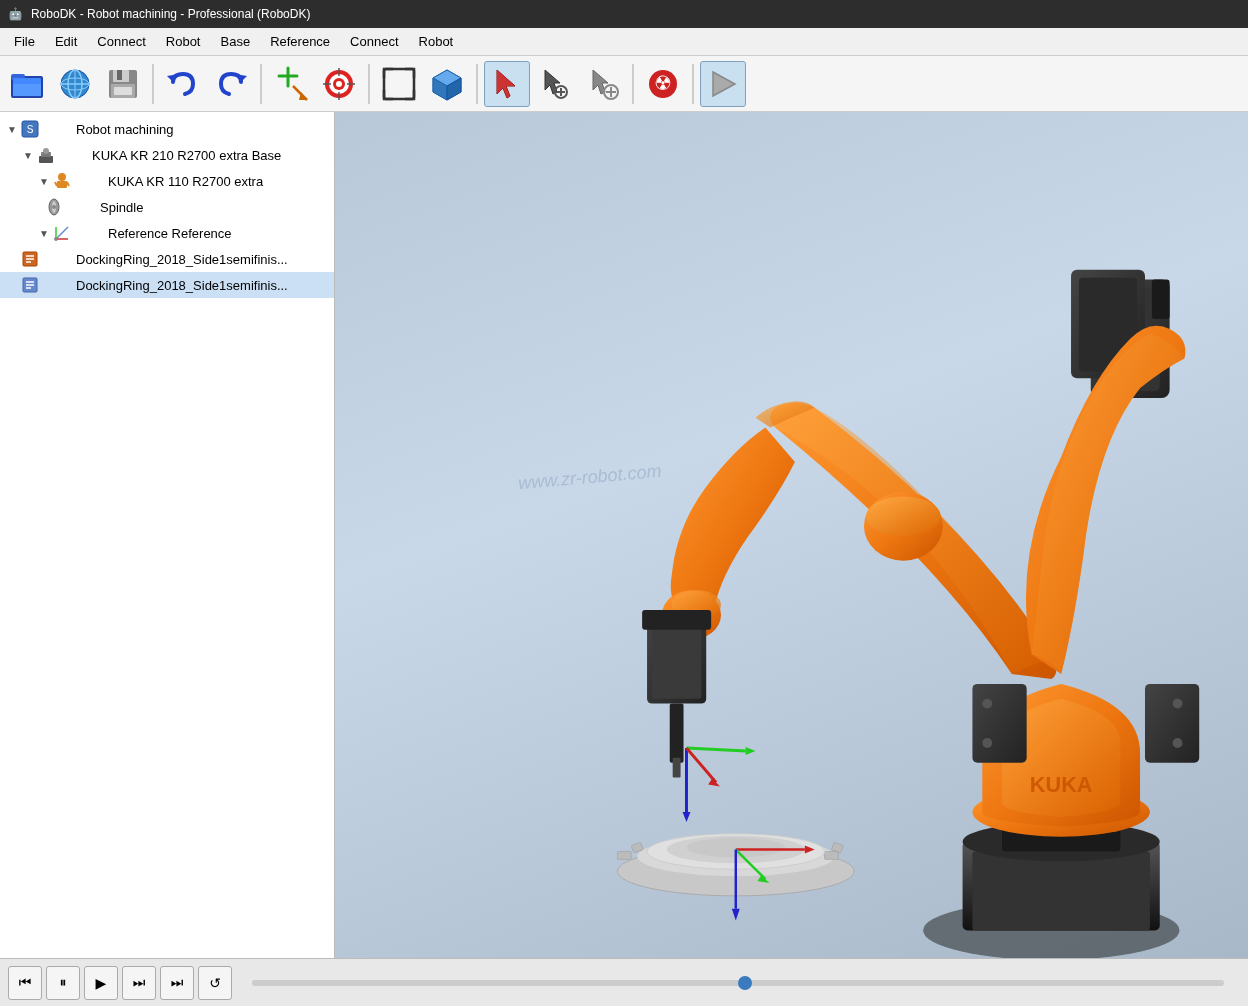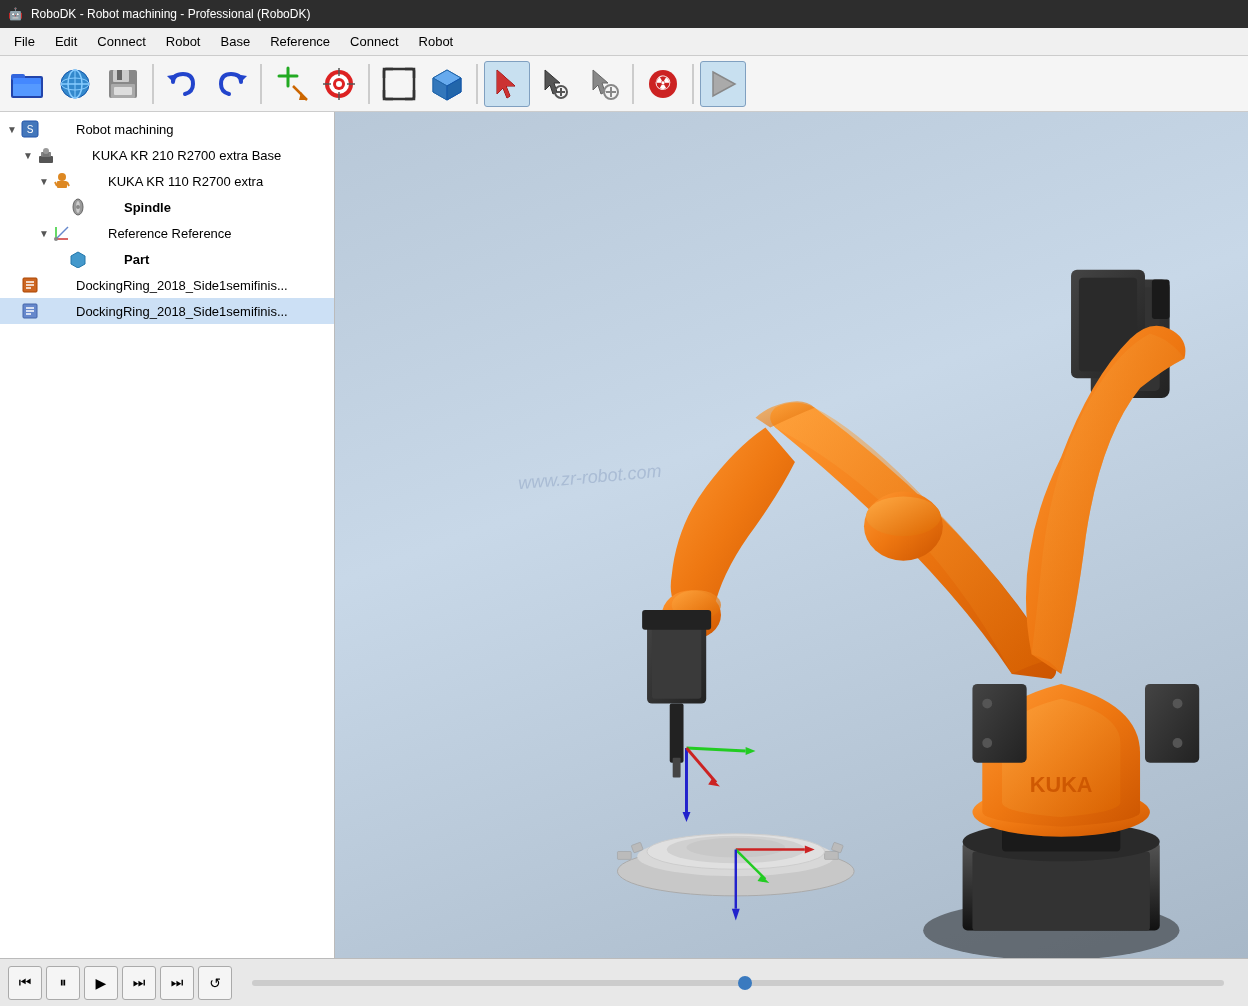--- a/index.html
+++ b/index.html
@@ -102,21 +102,21 @@
       display: inline-flex;
       align-items: center;
       justify-content: center;
     }
     .tree-label { color: #000; margin-left: 32px; }
 
     
     .indent-0 { padding-left: 4px; }
     .indent-1 { padding-left: 20px; }
     .indent-2 { padding-left: 36px; }
-    .indent-3 { padding-left: 52px; font-weight: bold; }
+    .indent-3 { padding-left: 28px; }
 
     
     #viewport {
       flex: 1;
       background: linear-gradient(160deg, #b8c8d8 0%, #c8d8e8 40%, #a8b8c8 100%);
       position: relative;
       overflow: hidden;
     }
 
     
@@ -403,29 +403,20 @@
         <svg width="18" height="18" viewBox="0 0 18 18">
           <line x1="3" y1="15" x2="15" y2="3" stroke="#6688cc" stroke-width="1.5"></line>
           <line x1="3" y1="15" x2="15" y2="15" stroke="#cc3333" stroke-width="1.5"></line>
           <line x1="3" y1="15" x2="3" y2="3" stroke="#33cc33" stroke-width="1.5"></line>
           <circle cx="3" cy="15" r="2" fill="#888"></circle>
         </svg>
       </span>
       <span class="tree-label">Reference Reference</span>
     </div>
 
-    <div class="tree-item indent-3">
-      <span class="tree-toggle" style="color:transparent">▶</span>
-      <span class="tree-icon">
-        <svg width="18" height="18" viewBox="0 0 18 18">
-          <polygon points="9,2 16,6 16,14 9,18 2,14 2,6" fill="#4499cc" stroke="#2277aa" stroke-width="1"></polygon>
-        </svg>
-      </span>
-      <span class="tree-label">Part</span>
-    </div>
 
     <div class="tree-item indent-0">
       <span class="tree-toggle" style="color:transparent">▶</span>
       <span class="tree-icon">
         <svg width="18" height="18" viewBox="0 0 18 18">
           <rect x="2" y="2" width="14" height="14" rx="1" fill="#cc6622" stroke="#aa4400" stroke-width="1"></rect>
           <line x1="5" y1="6" x2="13" y2="6" stroke="white" stroke-width="1.5"></line>
           <line x1="5" y1="9" x2="13" y2="9" stroke="white" stroke-width="1.5"></line>
           <line x1="5" y1="12" x2="10" y2="12" stroke="white" stroke-width="1.5"></line>
         </svg>

